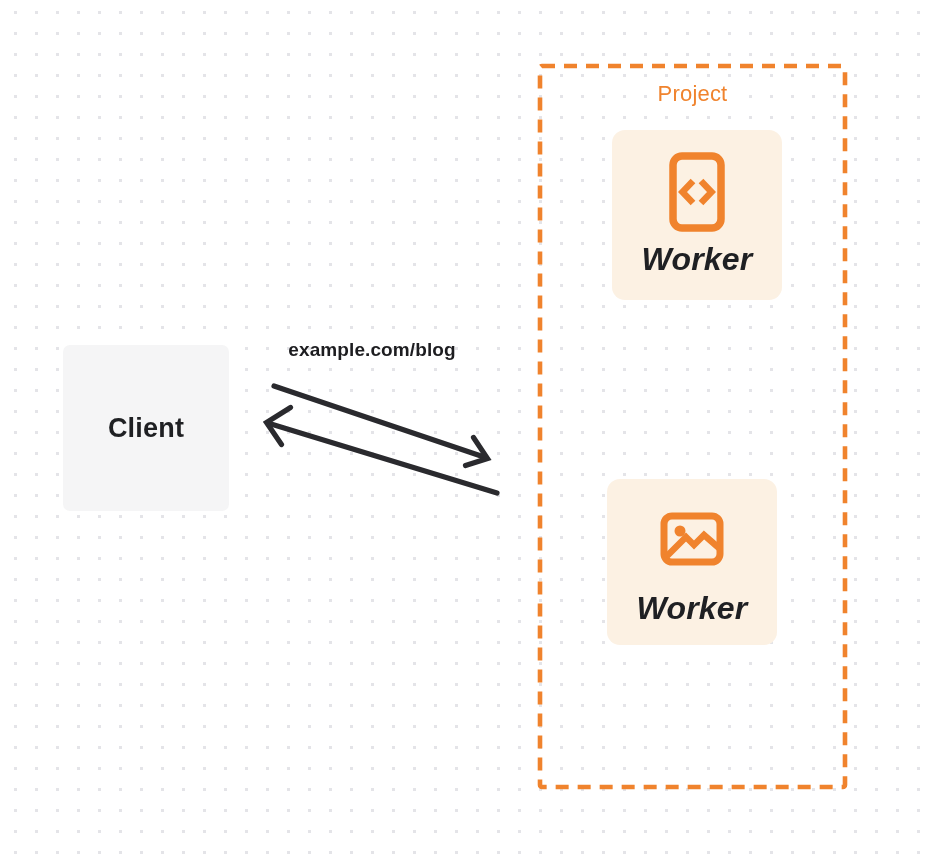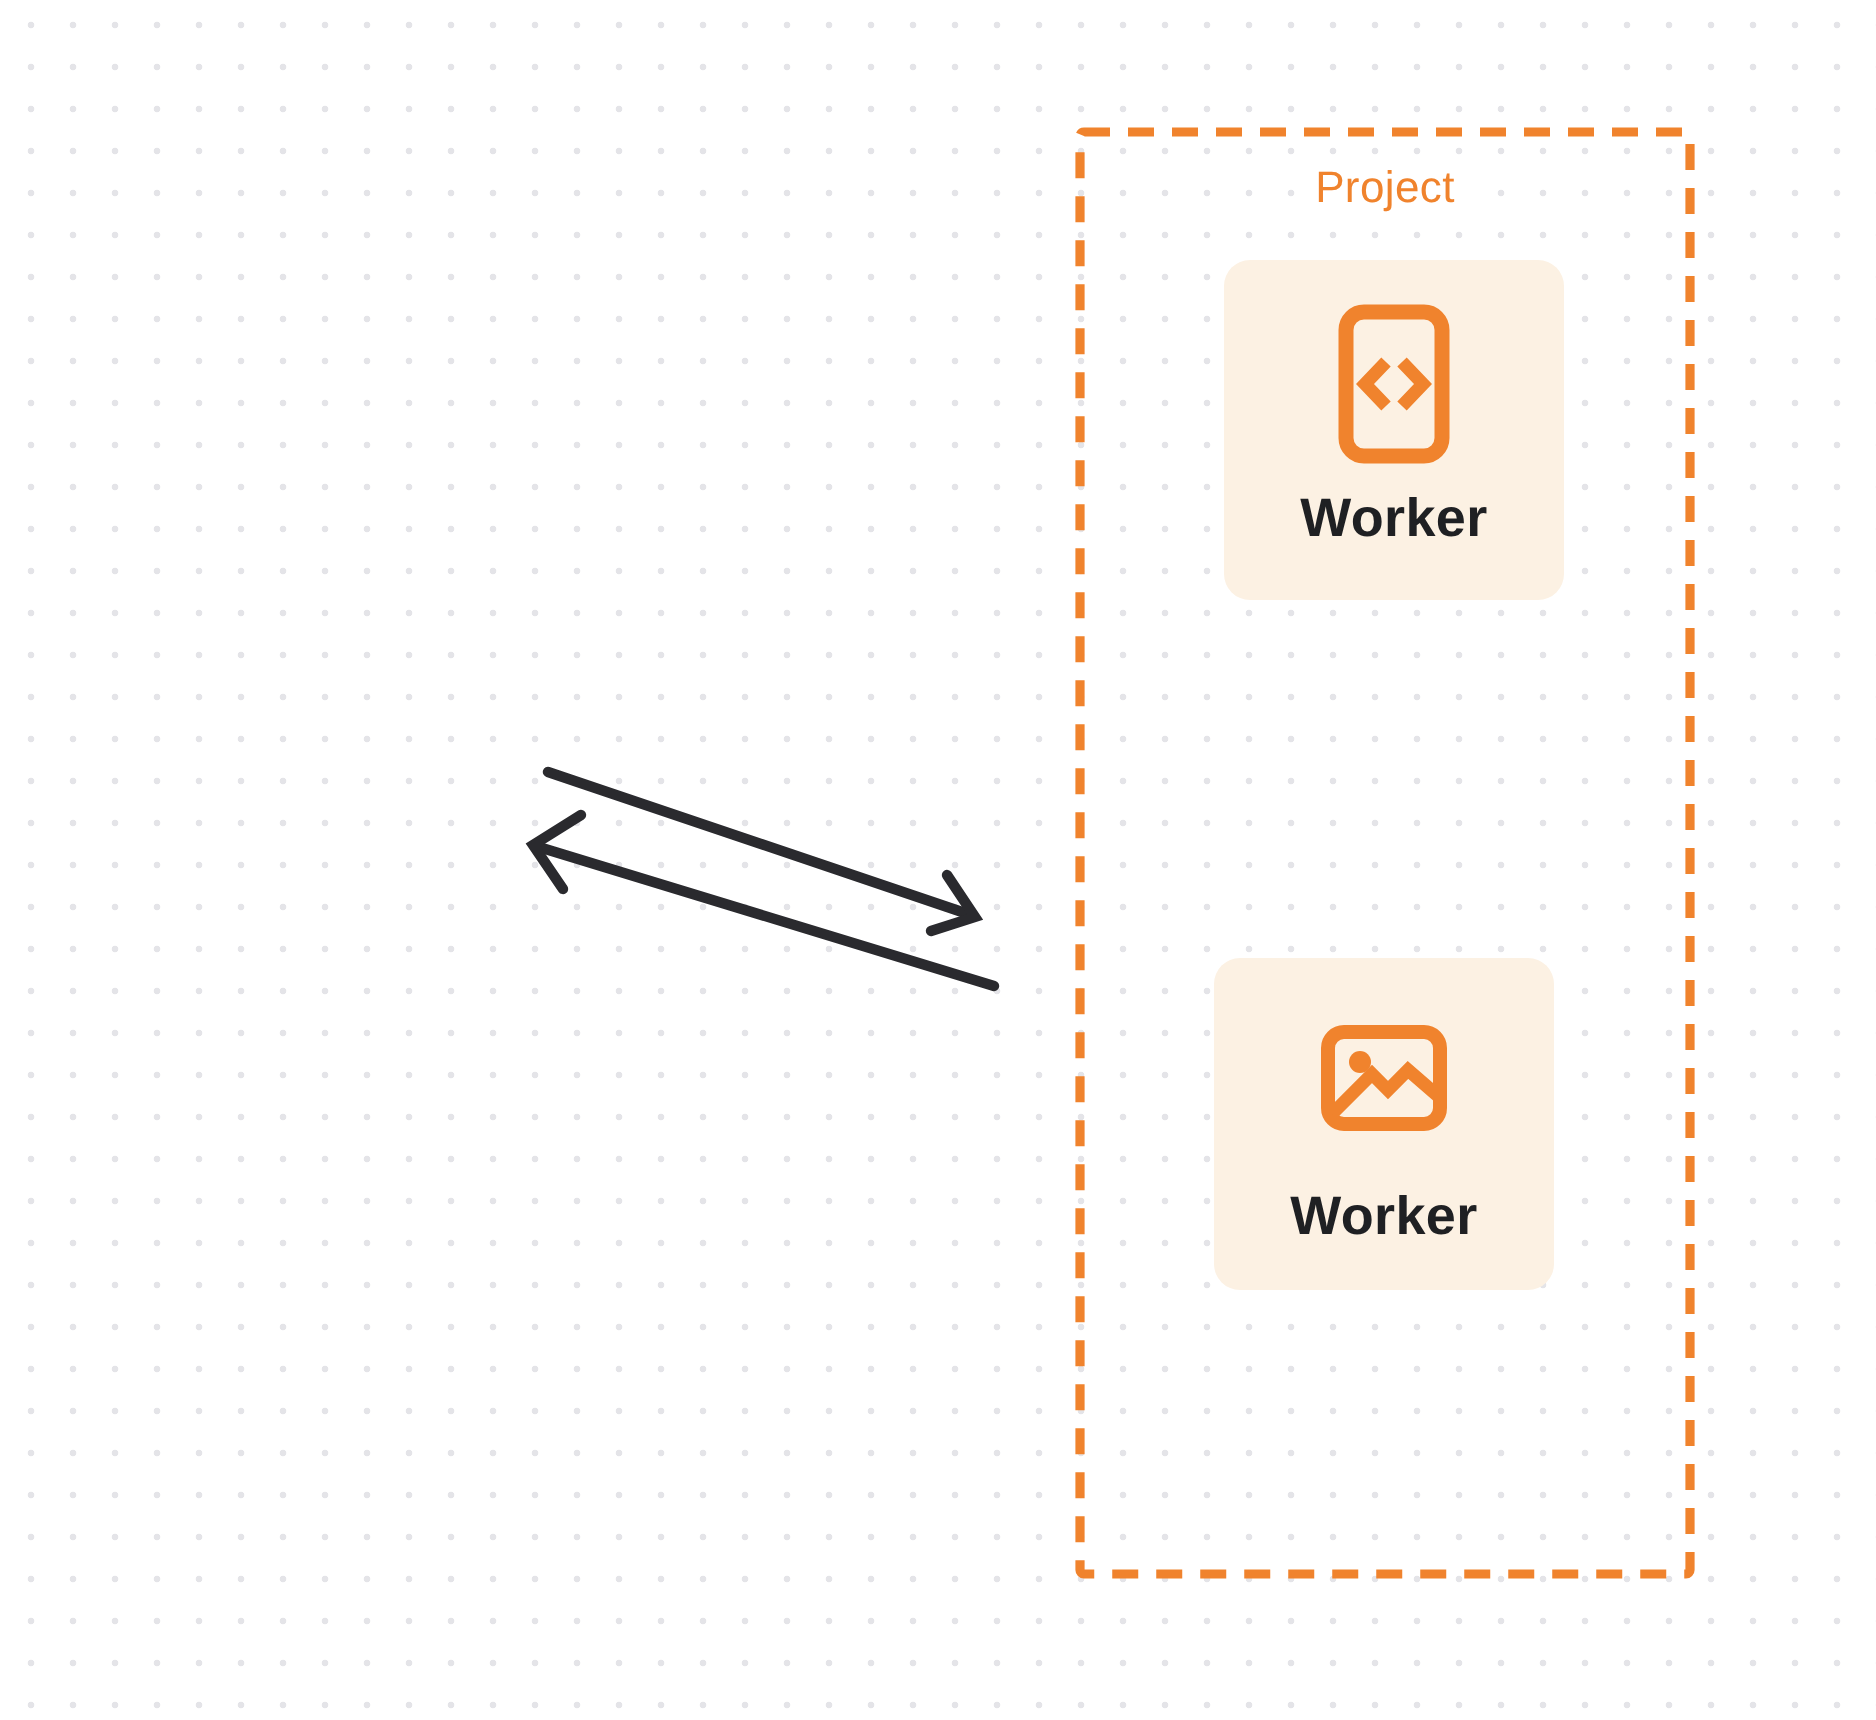--- a/index.html
+++ b/index.html
@@ -91,22 +91,22 @@
 
   
   .card {
     position: absolute;
     background: var(--card-background);
     border-radius: 13px;
     display: flex; flex-direction: column; align-items: center;
   }
   .card-icon { color: var(--accent-orange); display: block; }
   .card .node-label {
-    font-size: 27px; font-weight: bold; color: var(--text-dark);
-    line-height: 30px; letter-spacing: 0.2px;
+    font-size: 32px; font-weight: bold; color: var(--text-dark);
+    line-height: 30px; letter-spacing: 0.2px; font-style: italic;
   }
   .worker-card { left: 612px; top: 130px; width: 170px; height: 170px; }
   .worker-card .card-icon { margin-top: 22px; }
   .worker-card .node-label { margin-top: 12px; }
   .assets-card { left: 607px; top: 479px; width: 170px; height: 166px; }
   .assets-card .card-icon { margin-top: 33px; }
   .assets-card .node-label { margin-top: 27px; }
 
   
   .filetree {
@@ -117,21 +117,25 @@
     line-height: 21px;
     color: #202124;
     white-space: pre;
   }
 </style>
 </head>
 <body>
 
 <div class="canvas">
 
+  <div class="client-box">
+    <span class="node-label">Client</span>
+  </div>
 
+  <div class="request-label">example.com/blog</div>
 
   <svg class="arrows-svg" viewBox="0 0 938 860" aria-hidden="true">
 
     <g>
       <path class="arrow-line" d="M274,386 L484,457"></path>
       <path class="arrowhead-path" stroke-width="5.2" d="M473.5,437.5 L487.5,458.5 L465.5,465.5"></path>
     </g>
 
     <g>
       <path class="arrow-line" d="M497,493 L271,424"></path>

